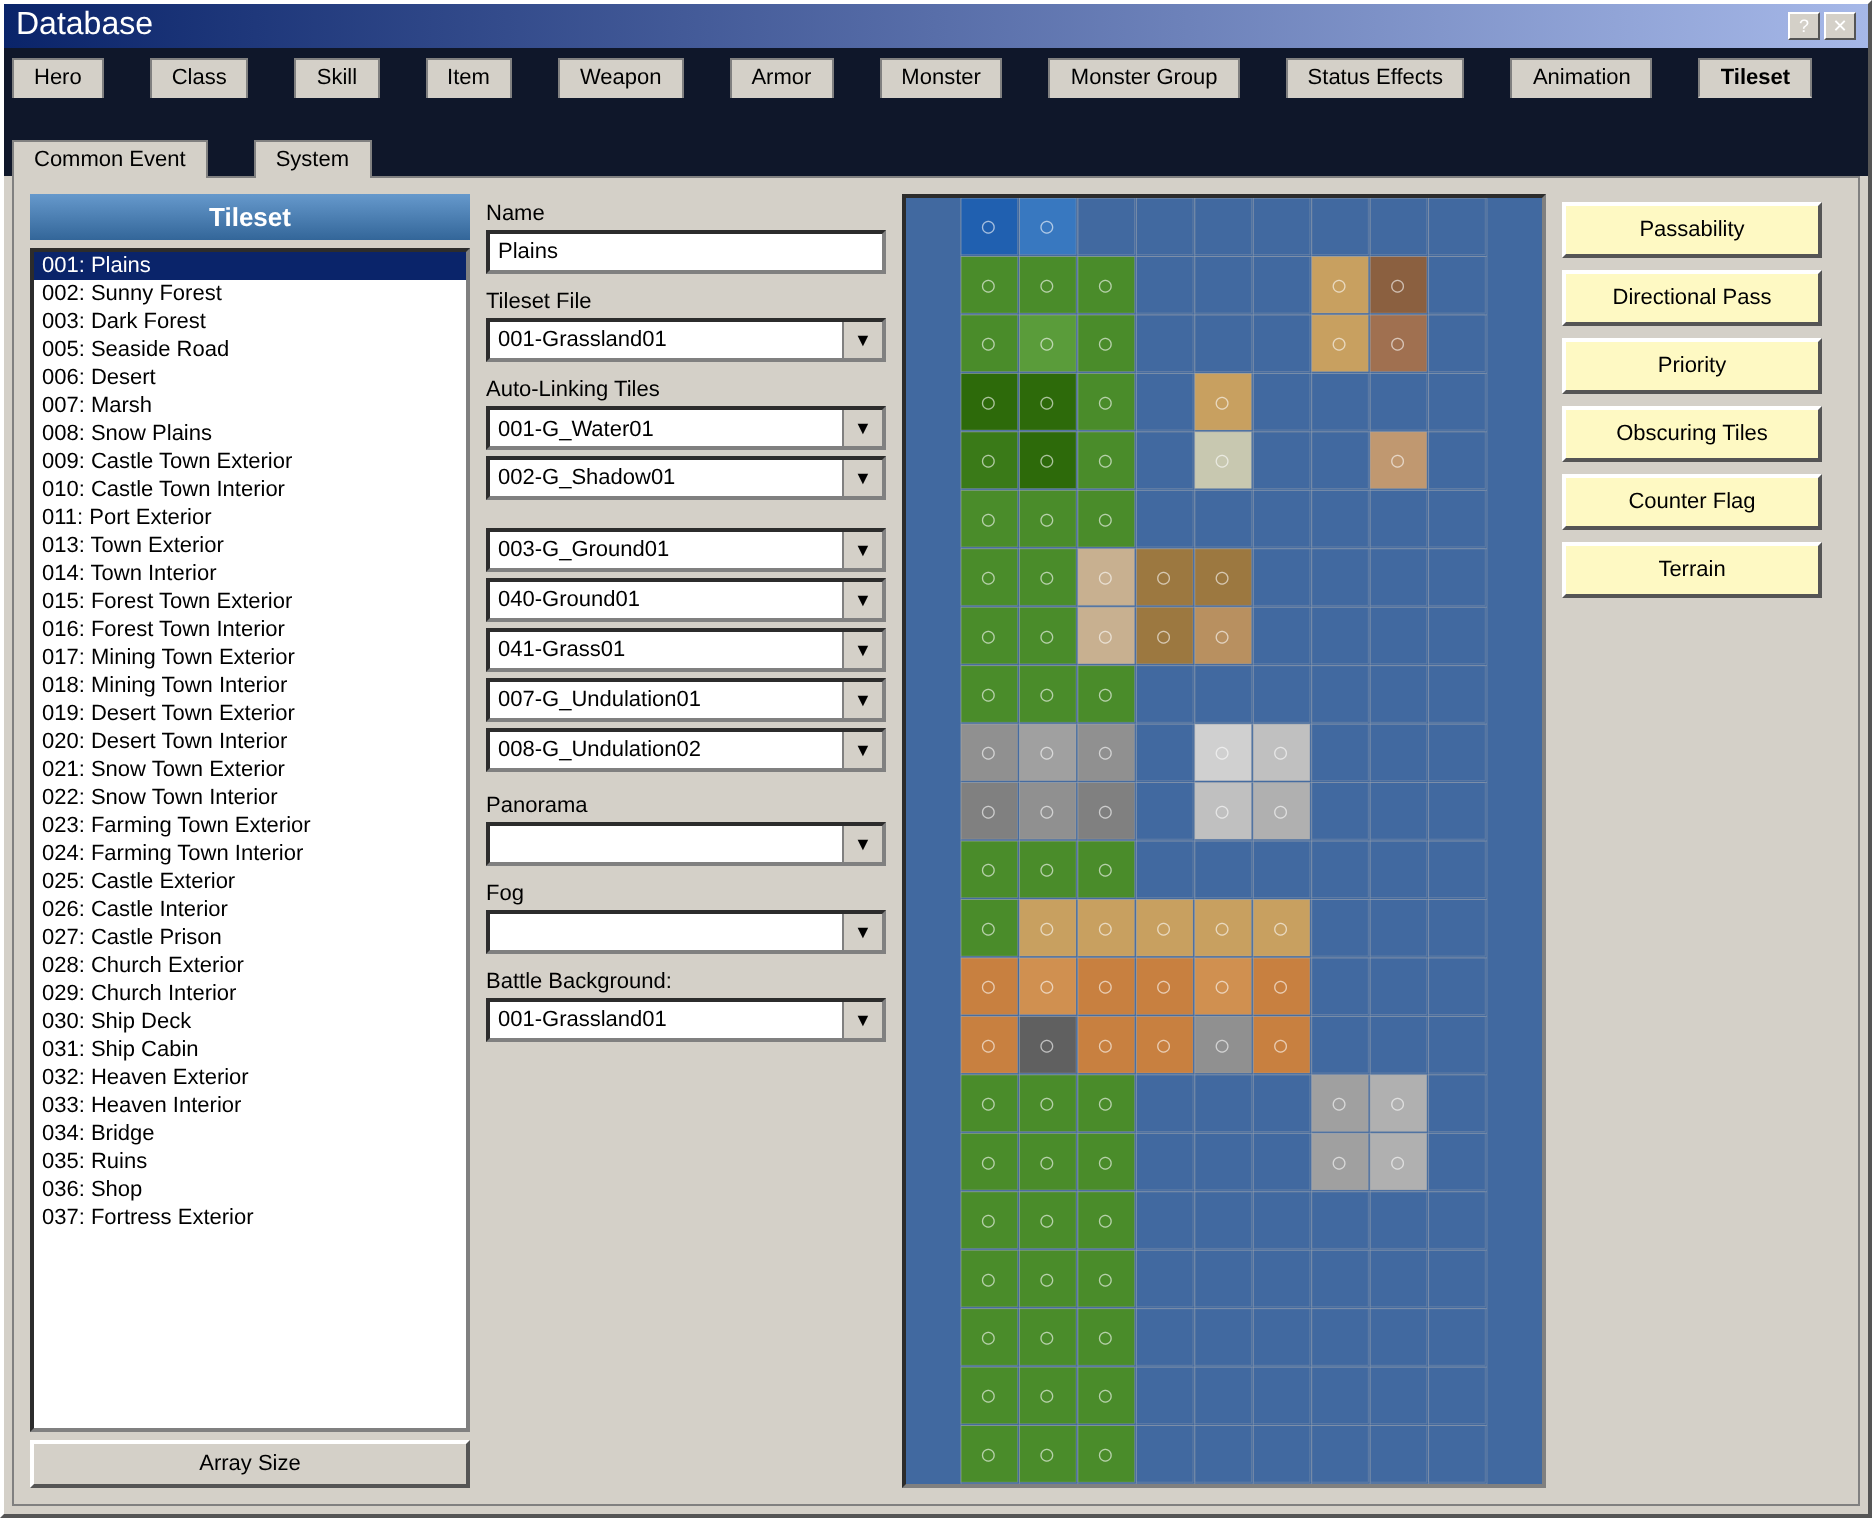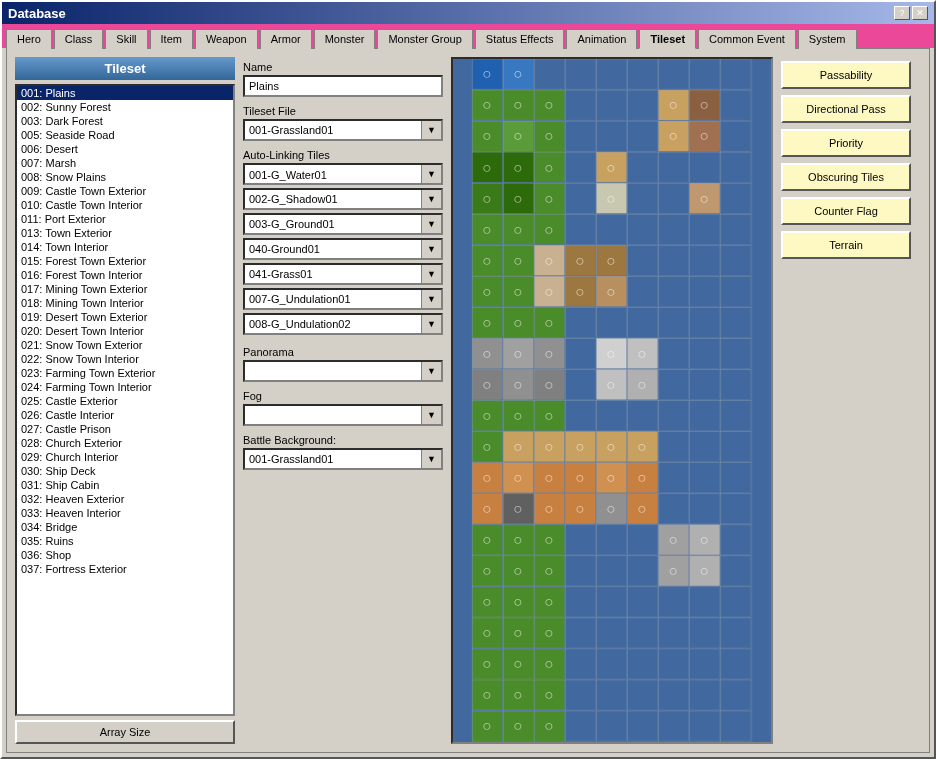--- a/index.html
+++ b/index.html
@@ -26,22 +26,22 @@
       background: linear-gradient(to right, #0a246a, #a6b8e8);
       color: white;
       padding: 3px 6px;
       display: flex;
       align-items: center;
       justify-content: space-between;
       height: 22px;
       flex-shrink: 0;
     }
     .title-bar-text {
-      font-weight: bold;
-      font-size: 13px;
+      font-weight: normal;
+      font-size: 16px;
     }
     .title-bar-controls {
       display: flex;
       gap: 2px;
     }
     .title-btn {
       width: 16px;
       height: 14px;
       background: #d4d0c8;
       border: 1px solid #fff;
@@ -50,22 +50,23 @@
       font-size: 9px;
       display: flex;
       align-items: center;
       justify-content: center;
       cursor: pointer;
     }
     .tabs-bar {
       display: flex;
       flex-wrap: wrap;
       padding: 4px 4px 0 4px;
-      background: #ec4899;
+      background: #0f172a;
       flex-shrink: 0;
+      gap: 21px;
     }
     .tab {
       padding: 3px 10px;
       border: 1px solid #808080;
       border-bottom: none;
       background: #d4d0c8;
       cursor: pointer;
       margin-right: 2px;
       font-size: 11px;
       position: relative;
@@ -305,21 +306,21 @@
         </div>
       </div>
 
       <div class="field-group">
         <div class="field-label">Auto-Linking Tiles</div>
         <div id="auto-links-container">
             <div class="dropdown-row" style="margin-bottom: 3px; align-items: flex-end;">
               <span class="dropdown-text">001-G_Water01</span>
               <button class="dropdown-btn">▼</button>
             </div>
-            <div class="dropdown-row" style="margin-bottom: 3px;">
+            <div class="dropdown-row" style="margin-bottom: 14px;">
               <span class="dropdown-text">002-G_Shadow01</span>
               <button class="dropdown-btn">▼</button>
             </div>
             <div class="dropdown-row" style="margin-bottom: 3px;">
               <span class="dropdown-text">003-G_Ground01</span>
               <button class="dropdown-btn">▼</button>
             </div>
             <div class="dropdown-row" style="margin-bottom: 3px;">
               <span class="dropdown-text">040-Ground01</span>
               <button class="dropdown-btn">▼</button>

